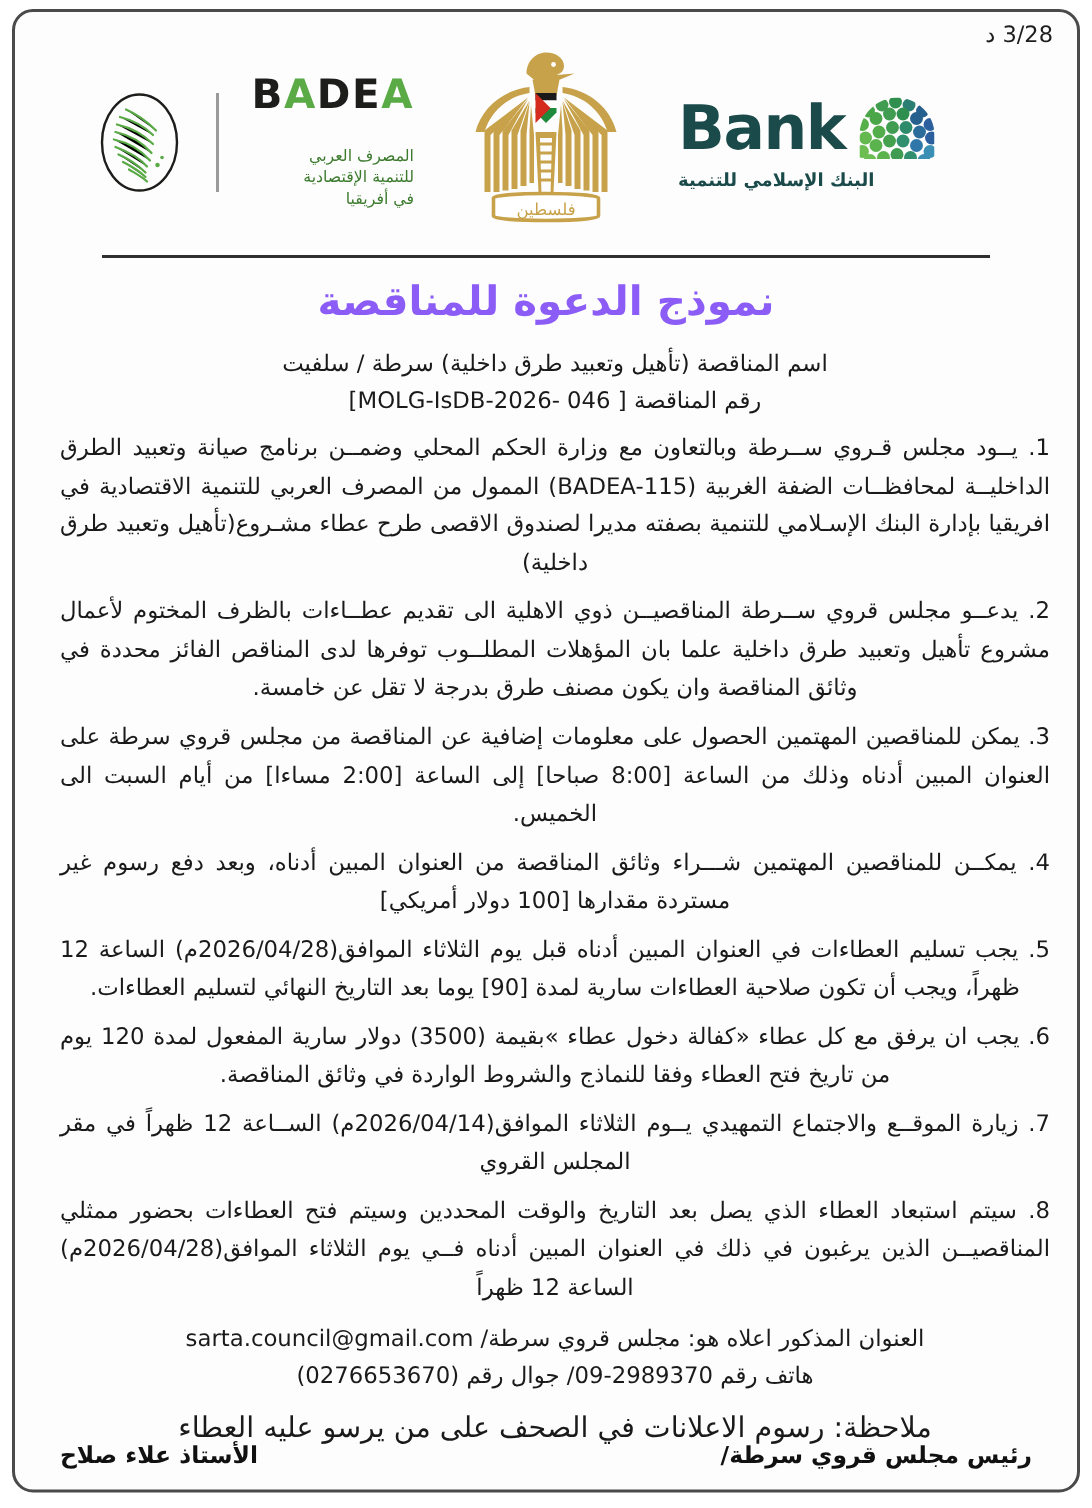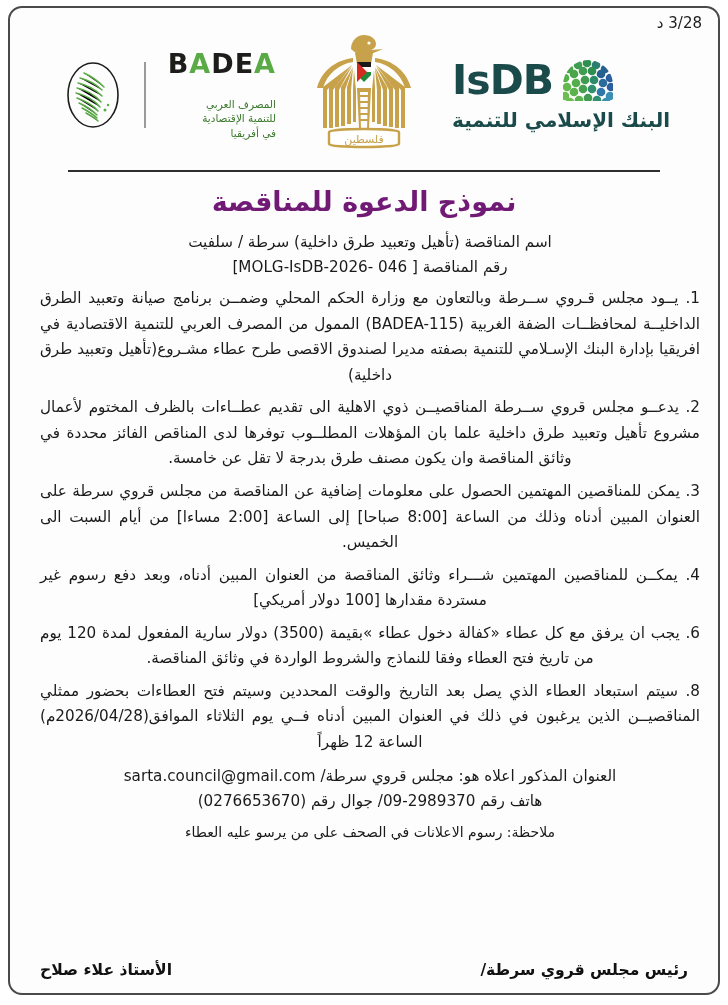--- a/index.html
+++ b/index.html
@@ -79,21 +79,21 @@
     font-family: "DejaVu Sans", "Liberation Sans", sans-serif;
   }
   .isdb-dome {
     position: relative;
     width: 54px;
     height: 44px;
   }
   .isdb-dome svg { display: block; }
   .isdb-ar {
     margin-top: 5px;
-    font-size: 20px;
+    font-size: 12px;
     color: #1b4a4a;
     direction: rtl;
     font-weight: 700;
     white-space: nowrap;
   }
   .isdb-en {
     margin-top: 1px;
     font-size: 15.5px;
     font-weight: 700;
     color: #1b4a4a;
@@ -163,21 +163,21 @@
 
   
   .doc-title {
     position: absolute;
     top: 178px;
     left: 0;
     right: 0;
     text-align: center;
     font-size: 27px;
     font-weight: 700;
-    color: #701a75;
+    color: #8b5cf6;
     letter-spacing: 0px;
   }
 
   
   .body {
     position: absolute;
     top: 222px;
     right: 16px;
     left: 28px;
     font-size: 15.2px;
@@ -206,21 +206,21 @@
     margin-top: 9px;
     text-align: center;
     direction: rtl;
     line-height: 1.6;
   }
   .contact .em { direction: ltr; unicode-bidi: embed; display: inline-block; }
   .note {
     margin-top: 8px;
     text-align: center;
     direction: rtl;
-    font-size: 14px;
+    font-size: 19px;
   }
 
   
   .signature {
     position: absolute;
     bottom: 14px;
     right: 30px;
     left: 30px;
     display: flex;
     justify-content: space-between;
@@ -238,21 +238,21 @@
 
 <div class="page">
   <div class="sheet">
 
     <div class="page-ref">3/28 د</div>
 
     <div class="logos">
 
       <div class="isdb">
         <div class="isdb-top">
-          <span class="isdb-word">IsDB</span>
+          <span class="isdb-word">Bank</span>
           <span class="isdb-dome">
             <svg width="54" height="44" viewBox="0 0 54 44">
               <defs>
                 <clipPath id="domeclip">
                   <path d="M27 1 C40 1 52 12 52 26 L52 42 L2 42 L2 26 C2 12 14 1 27 1 Z"></path>
                 </clipPath>
               </defs>
               <g clip-path="url(#domeclip)">
                 <g>
                   <circle cx="8" cy="10" r="4.3" fill="#4aa648"></circle>
@@ -375,21 +375,23 @@
 
     <div class="body">
 
       <div class="meta-line">اسم المناقصة (تأهيل وتعبيد طرق داخلية) سرطة / سلفيت</div>
       <div class="meta-line">رقم المناقصة [ 046 -MOLG-IsDB-2026]</div>
 
       <div class="clause">1. يــود مجلس قـروي ســرطة وبالتعاون مع وزارة الحكم المحلي وضمــن برنامج صيانة وتعبيد الطرق الداخليــة لمحافظــات الضفة الغربية (BADEA-115) الممول من المصرف العربي للتنمية الاقتصادية في افريقيا بإدارة البنك الإسـلامي للتنمية بصفته مديرا لصندوق الاقصى طرح عطاء مشـروع(تأهيل وتعبيد طرق داخلية)</div>
       <div class="clause">2. يدعــو مجلس قروي ســرطة المناقصيــن ذوي الاهلية الى تقديم عطــاءات بالظرف المختوم لأعمال مشروع تأهيل وتعبيد طرق داخلية علما بان المؤهلات المطلــوب توفرها لدى المناقص الفائز محددة في وثائق المناقصة وان يكون مصنف طرق بدرجة لا تقل عن خامسة.</div>
       <div class="clause">3. يمكن للمناقصين المهتمين الحصول على معلومات إضافية عن المناقصة من مجلس قروي سرطة على العنوان المبين أدناه وذلك من الساعة [8:00 صباحا] إلى الساعة [2:00 مساءا] من أيام السبت الى الخميس.</div>
       <div class="clause">4. يمكــن للمناقصين المهتمين شـــراء وثائق المناقصة من العنوان المبين أدناه، وبعد دفع رسوم غير مستردة مقدارها [100 دولار أمريكي]</div>
+      <div class="clause">5. يجب تسليم العطاءات في العنوان المبين أدناه قبل يوم الثلاثاء الموافق(2026/04/28م) الساعة 12 ظهراً، ويجب أن تكون صلاحية العطاءات سارية لمدة [90] يوما بعد التاريخ النهائي لتسليم العطاءات.</div>
       <div class="clause">6. يجب ان يرفق مع كل عطاء «كفالة دخول عطاء »بقيمة (3500) دولار سارية المفعول لمدة 120 يوم من تاريخ فتح العطاء وفقا للنماذج والشروط الواردة في وثائق المناقصة.</div>
+      <div class="clause">7. زيارة الموقــع والاجتماع التمهيدي يــوم الثلاثاء الموافق(2026/04/14م) الســاعة 12 ظهراً في مقر المجلس القروي</div>
       <div class="clause">8. سيتم استبعاد العطاء الذي يصل بعد التاريخ والوقت المحددين وسيتم فتح العطاءات بحضور ممثلي المناقصيــن الذين يرغبون في ذلك في العنوان المبين أدناه فــي يوم الثلاثاء الموافق(2026/04/28م) الساعة 12 ظهراً</div>
 
       <div class="contact">
         <div>
           <span>العنوان المذكور اعلاه هو: مجلس قروي سرطة/</span>
           <span class="em">sarta.council@gmail.com</span>
         </div>
         <div>
           <span>هاتف رقم</span>
           <span class="em">09-2989370</span><span>/</span>

